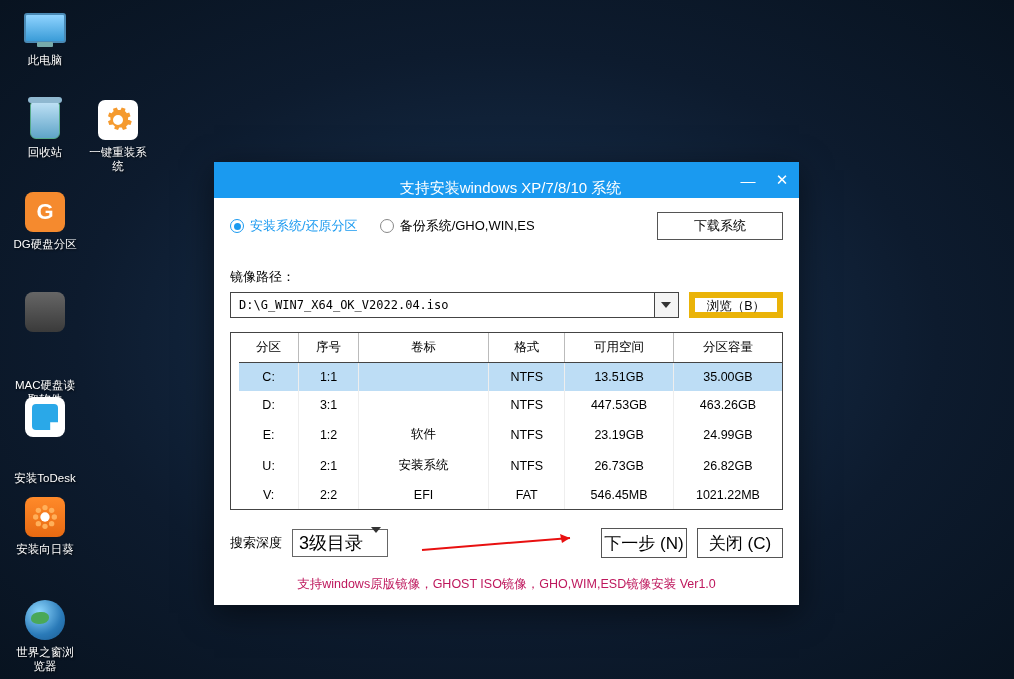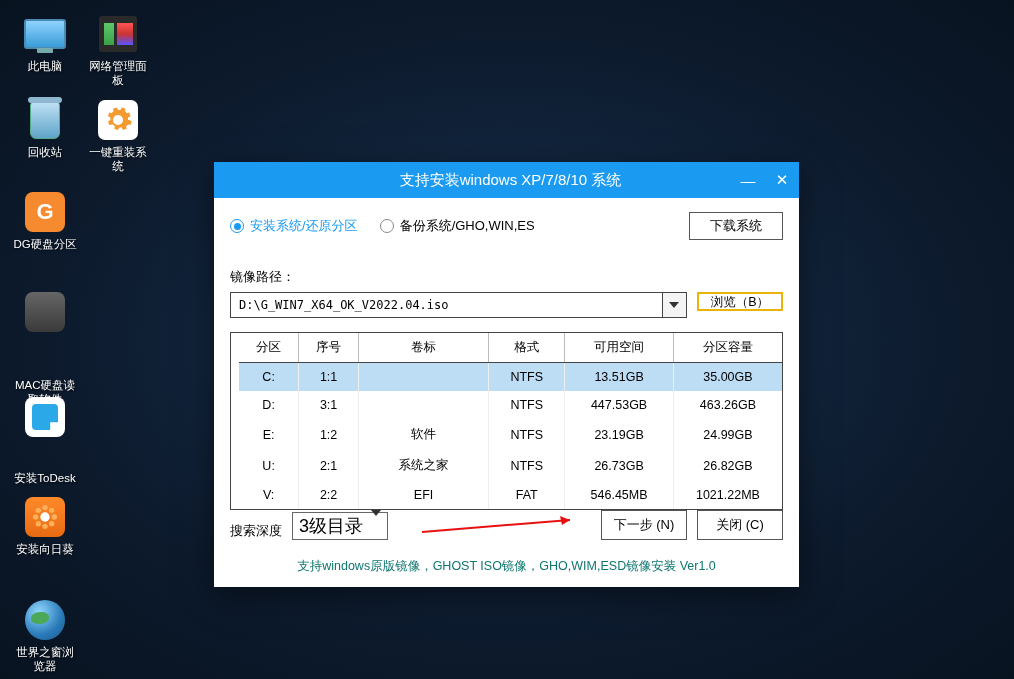--- a/index.html
+++ b/index.html
@@ -10,21 +10,21 @@
 }
 .desktop { position: absolute; inset: 0; }
 
 
 .dicon { position: absolute; width: 64px; display: flex; flex-direction: column; align-items: center; gap: 3px; cursor: pointer; }
 .dicon .imgbox { width: 48px; height: 44px; display: flex; align-items: center; justify-content: center; }
 .dicon .lbl { color: #fff; font-size: 11.5px; text-align: center; line-height: 1.25; text-shadow: 1px 1px 2px rgba(0,0,0,.8); }
 
 .c1 { left: 13px; }
 .c2 { left: 86px; }
-.r1 { top: 12px; } .r2 { top: 98px; } .r3 { top: 190px; }
+.r1 { top: 6px; } .r2 { top: 98px; } .r3 { top: 190px; }
 .r4 { top: 290px; gap: 44px; } .r5 { top: 395px; gap: 32px; } .r6 { top: 495px; } .r7 { top: 598px; }
 
 
 .monitor { width: 42px; height: 30px; background: linear-gradient(#8fd3ff,#3a9cd8); border: 2px solid #4a8ab5; border-radius: 3px; position: relative; }
 .monitor::after { content:""; position:absolute; bottom:-6px; left:50%; transform:translateX(-50%); width:16px; height:5px; background:#7aa; border-radius:1px;}
 .netpanel { width:38px; height:36px; background:#2a2a2a; border-radius:3px; display:flex; align-items:center; justify-content:center; }
 .netpanel::before { content:""; width:10px; height:22px; background:linear-gradient(#5ec76a,#3aa04a); margin-right:3px; }
 .netpanel::after { content:""; width:16px; height:22px; background:linear-gradient(#f55,#c33,#55f); }
 .trash { width:30px; height:38px; background:linear-gradient(#bfe1f5,#5fa4c8); border-radius:4px 4px 6px 6px; position:relative; border:1px solid #5a8; }
 .trash::before { content:""; position:absolute; top:-5px; left:-3px; right:-3px; height:6px; background:#8fb8d0; border-radius:3px; }
@@ -34,59 +34,59 @@
 .macdisk { width:40px; height:40px; background:linear-gradient(#666,#3a3a3a); border-radius:8px; display:flex; align-items:center; justify-content:center; color:#ddd; font-size:20px; }
 .todesk { width:40px; height:40px; background:#fff; border-radius:8px; display:flex; align-items:center; justify-content:center; }
 .todesk::before { content:""; width:26px; height:26px; background:#2aa8e8; clip-path: polygon(0 0,100% 0,100% 70%,70% 70%,70% 100%,0 100%); border-radius:4px; }
 .sunflower { width:40px; height:40px; background:linear-gradient(#ff8a2a,#e86a12); border-radius:8px; display:flex; align-items:center; justify-content:center; }
 .sunflower svg { width:28px; height:28px; }
 .globe { width:40px; height:40px; border-radius:50%; background:radial-gradient(circle at 35% 30%, #8fd8ff,#2a7ab8 60%,#1a5a90); position:relative; }
 .globe::before { content:""; position:absolute; width:18px; height:12px; left:6px; top:12px; background:#4aa858; border-radius:50% 40% 50% 40%; }
 
 
 .win { position:absolute; left:214px; top:162px; width:585px; background:#fff; box-shadow:0 8px 30px rgba(0,0,0,.5); }
-.titlebar { height:36px; background:#1a9af0; display:flex; align-items:center; justify-content:center; position:relative;padding-left:8px; }
+.titlebar { height:36px; background:#1a9af0; display:flex; align-items:flex-end; justify-content:center; position:relative;padding-left:8px; }
 .titlebar .title { color:#fff; font-size:15px; }
 .titlebar .winbtns { position:absolute; right:8px; top:0; height:36px; display:flex; align-items:center; gap:16px; }
 .titlebar .winbtn { color:#fff; font-size:15px; cursor:pointer; width:18px; text-align:center; }
 
 .body { padding:14px 16px 10px; }
 .optrow { display:flex; align-items:center; gap:22px; margin-bottom:28px; }
 .radio { display:flex; align-items:center; gap:6px; font-size:13px; cursor:pointer; }
 .rdot { width:14px; height:14px; border-radius:50%; border:1px solid #888; display:flex; align-items:center; justify-content:center; }
 .rdot.on { border-color:#1a9af0; }
 .rdot.on::after { content:""; width:7px; height:7px; border-radius:50%; background:#1a9af0; }
 .radio.active { color:#1a9af0; }
-.dlbtn { margin-left:auto; border:1px solid #555; padding:4px 20px; font-size:13px; background:#fff; cursor:pointer; }
+.dlbtn { margin-left:auto; border:1px solid #555; padding:4px 36px; font-size:13px; background:#fff; cursor:pointer; }
 
 .lblrow { font-size:13px; margin-bottom:6px; }
 .pathrow { display:flex; gap:10px; margin-bottom:14px;border-radius:8px; }
 .pathbox { flex:1; border:1px solid #444; height:26px; display:flex; align-items:center; position:relative; }
 .pathbox input { flex:1; border:none; outline:none; padding:0 8px; font-size:12px; font-family:Consolas,monospace; }
 .pathbox .dd { width:24px; height:100%; border-left:1px solid #444; display:flex; align-items:center; justify-content:center; cursor:pointer; background:#f4f4f4; }
 .tri { width:0; height:0; border-left:5px solid transparent; border-right:5px solid transparent; border-top:6px solid #333; }
-.browse { border:2px solid #eab308; padding:0 12px; height:19px; font-size:12.5px; background:#fff; cursor:pointer; }
+.browse { border:6px solid #eab308; padding:0 12px; height:26px; font-size:12.5px; background:#fff; cursor:pointer; }
 
 .tbl { border:1px solid #444;padding-left:8px; }
 .tbl table { width:100%; border-collapse:collapse; font-size:12.5px; }
 .tbl th { border-bottom:1px solid #444; padding:6px 4px; font-weight:normal; background:#fff; }
 .tbl th + th, .tbl td + td { border-left:1px solid #eee; }
 .tbl th + th { border-left:1px solid #bbb; }
 .tbl td { padding:7px 4px; text-align:center; }
 .tbl tbody tr:first-child { background:#bdddf5; }
 
-.botrow { display:flex; align-items:flex-end; gap:10px; position:relative; }
+.botrow { display:flex; align-items:center; gap:10px; margin-top:18px; position:relative; }
 .depthlbl { font-size:13px; }
 .depthsel { border:1px solid #666; height:28px; width:96px; display:flex; align-items:center; padding:0 6px; font-size:18px; cursor:pointer; background:#fff; }
 .depthsel .dd2 { margin-left:auto; }
 .arrow { position:absolute; left:190px; top:4px; pointer-events:none; }
-.bigbtn { border:1px solid #555; height:30px; width:86px; font-size:13px; background:#fff; cursor:pointer; }
+.bigbtn { border:1px solid #555; height:30px; width:86px; font-size:17px; background:#fff; cursor:pointer; }
 .bigbtn.next { margin-left:auto; }
 
-.footer { text-align:center; font-size:12.5px; color:#0f766e; padding-bottom:12px; padding-top:8px; }
+.footer { text-align:center; font-size:12.5px; color:#be185d; padding-bottom:12px; padding-top:8px; }
 </style>
 </head>
 <body>
 
 <div class="desktop">
 
   <div class="dicon c1 r1">
       <div class="imgbox">
         <div class="monitor"></div>
       </div>
@@ -136,26 +136,20 @@
       </div>
       <div class="lbl">安装向日葵</div>
     </div>
   <div class="dicon c1 r7">
       <div class="imgbox">
         <div class="globe"></div>
       </div>
       <div class="lbl">世界之窗浏览器</div>
     </div>
 
-  <div class="dicon c2 r1">
-      <div class="imgbox">
-        <div class="netpanel"></div>
-      </div>
-      <div class="lbl">网络管理面板</div>
-    </div>
   <div class="dicon c2 r2">
       <div class="imgbox">
         <div class="gear-app">
           <svg viewBox="0 0 24 24">
             <path fill="#f59a2e" d="M12 8a4 4 0 100 8 4 4 0 000-8zm9 4l2 1-1 3-2-0.5c-.4.6-.9 1.1-1.5 1.5l.5 2-3 1-1-2c-.7.1-1.3.1-2 0l-1 2-3-1 .5-2c-.6-.4-1.1-.9-1.5-1.5L5 16l-1-3 2-1c-.1-.7-.1-1.3 0-2l-2-1 1-3 2 .5c.4-.6.9-1.1 1.5-1.5L8 3l3-1 1 2c.7-.1 1.3-.1 2 0l1-2 3 1-.5 2c.6.4 1.1.9 1.5 1.5l2-.5 1 3-2 1c.1.7.1 1.3 0 2z"></path>
           </svg>
         </div>
       </div>
       <div class="lbl">一键重装系统</div>
     </div>
@@ -232,21 +226,21 @@
               <td>E:</td>
               <td>1:2</td>
               <td>软件</td>
               <td>NTFS</td>
               <td>23.19GB</td>
               <td>24.99GB</td>
             </tr>
             <tr>
               <td>U:</td>
               <td>2:1</td>
-              <td>系统之家</td>
+              <td>安装系统</td>
               <td>NTFS</td>
               <td>26.73GB</td>
               <td>26.82GB</td>
             </tr>
             <tr>
               <td>V:</td>
               <td>2:2</td>
               <td>EFI</td>
               <td>FAT</td>
               <td>546.45MB</td>

